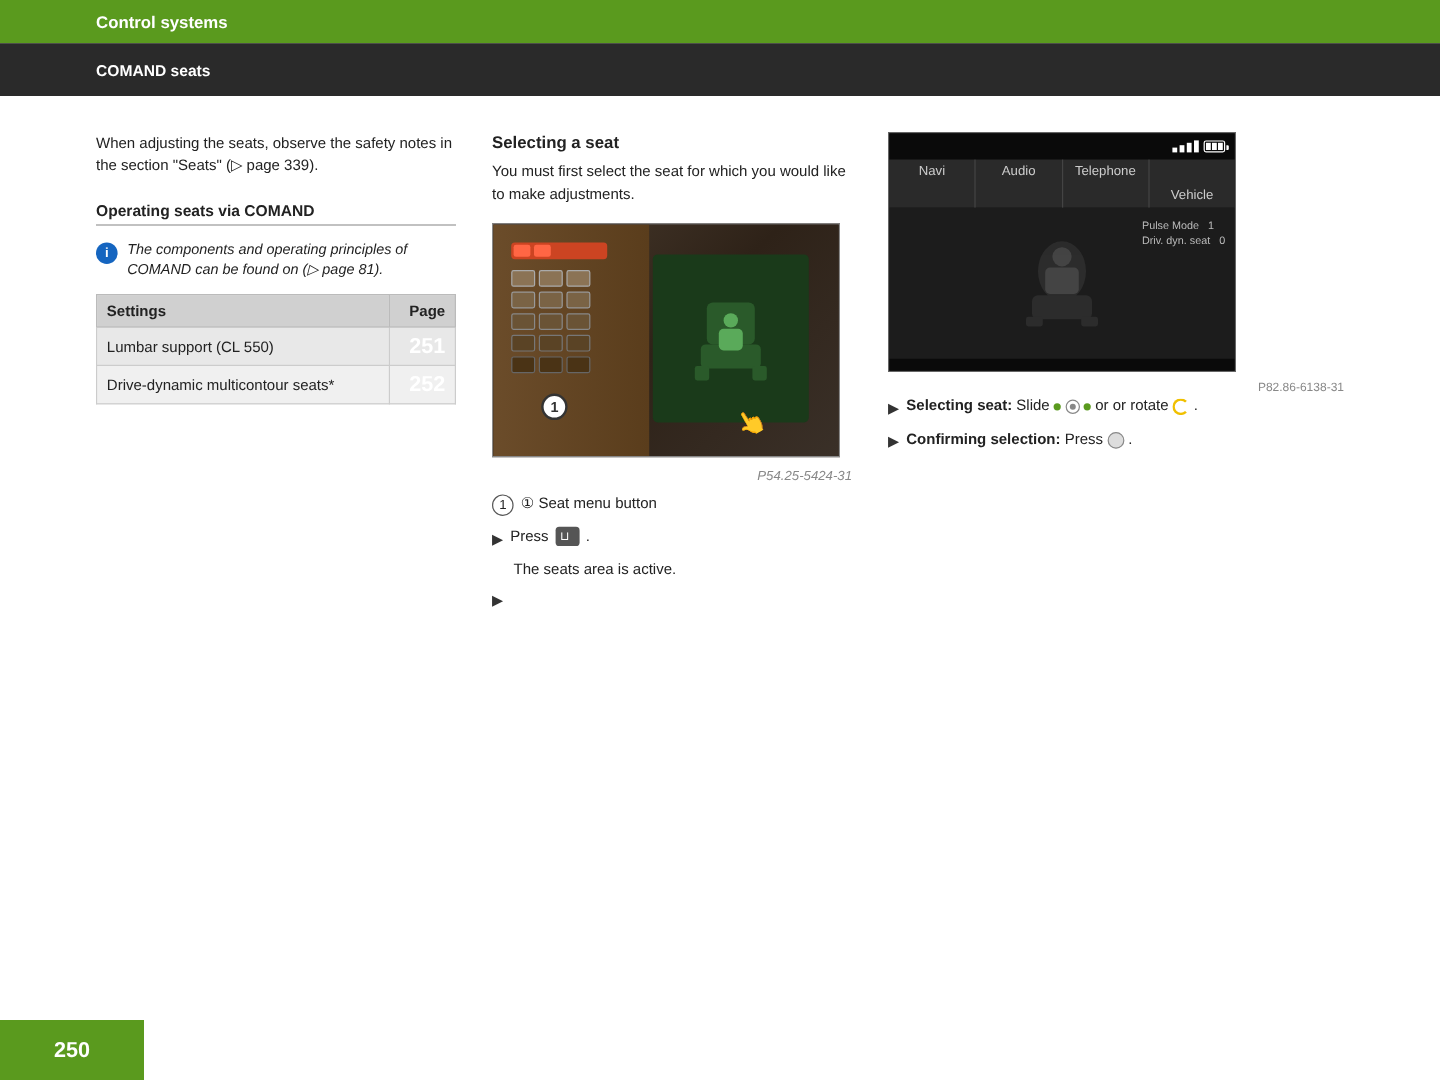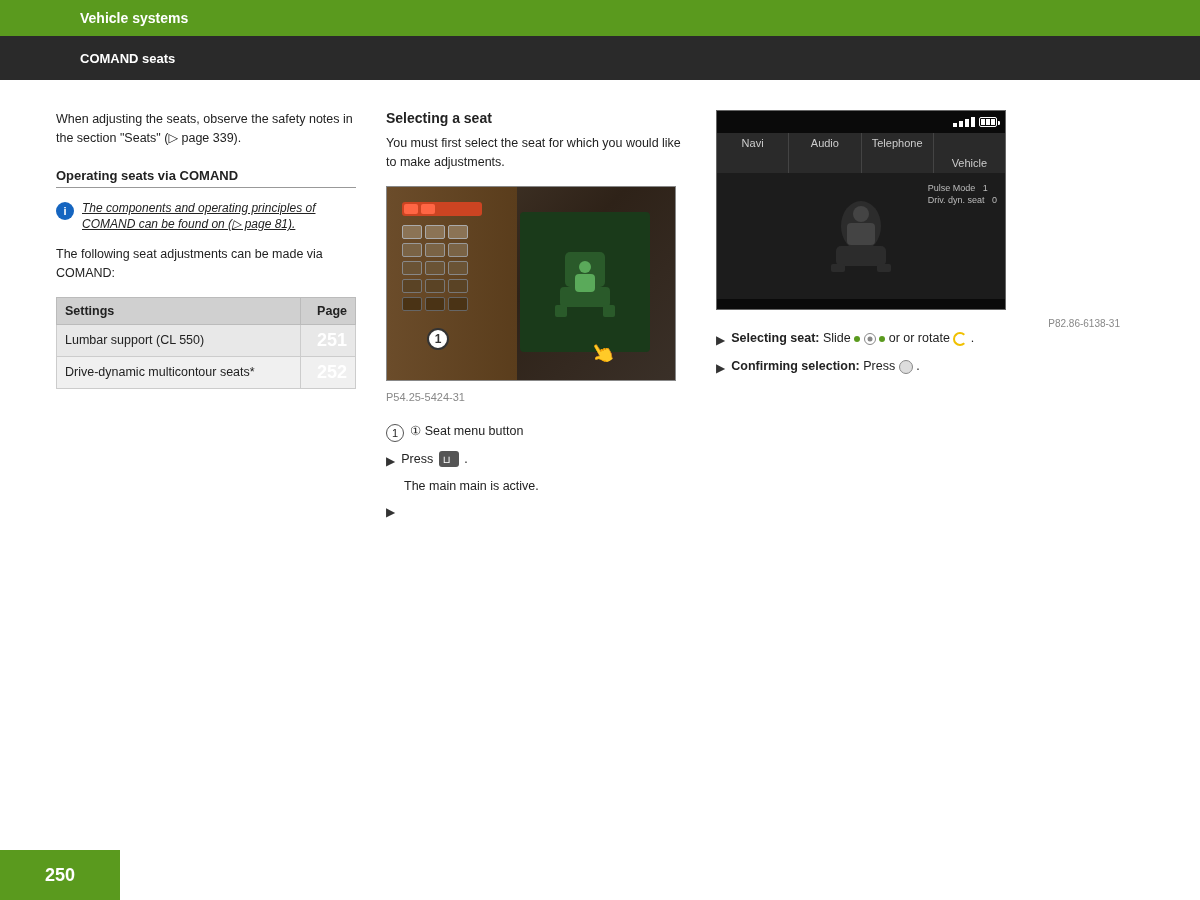--- a/index.html
+++ b/index.html
@@ -32,21 +32,21 @@
     }
     .header-black-bar span {
       color: white;
       font-weight: bold;
       font-size: 13px;
     }
 
     
     .page-content {
       display: flex;
-      padding: 30px 80px 20px 56px;
+      padding: 30px 80px 20px 80px;
       gap: 30px;
       height: calc(900px - 140px);
     }
 
     
     .left-col {
       width: 300px;
       flex-shrink: 0;
     }
 
@@ -82,21 +82,20 @@
       align-items: center;
       justify-content: center;
       flex-shrink: 0;
       margin-top: 2px;
     }
     .info-text {
       font-size: 12px;
       font-style: italic;
       color: #222;
       line-height: 1.4;
-      text-decoration: underline;
     }
 
     .body-text {
       font-size: 12.5px;
       line-height: 1.5;
       margin-bottom: 14px;
       color: #222;
     }
 
     
@@ -171,21 +170,23 @@
       display: flex;
       align-items: center;
       justify-content: center;
       font-size: 12px;
       font-weight: bold;
       color: #333;
     }
     .img-caption {
       font-size: 11px;
       color: #888;
-      margin-bottom: 20px;
+      text-align: right;
+      margin-bottom: 8px;
+      font-style: italic;
     }
 
     .caption-item {
       display: flex;
       align-items: flex-start;
       gap: 6px;
       margin-bottom: 8px;
       font-size: 12.5px;
     }
     .caption-num {
@@ -477,39 +478,38 @@
       font-size: 10px;
       position: absolute;
       top: 1px;
       left: 4px;
     }
   </style>
 </head>
 <body>
 
 <div class="header-green">
-  <span>Vehicle systems</span>
+  <span>Control systems</span>
 </div>
 <div class="header-black-bar">
   <span>COMAND seats</span>
 </div>
 
 <div class="page-content">
 
   <div class="left-col">
     <p class="intro-text">When adjusting the seats, observe the safety notes in the section "Seats" (▷ page 339).</p>
 
     <div class="section-heading">Operating seats via COMAND</div>
 
     <div class="info-box">
       <div class="info-icon">i</div>
       <p class="info-text">The components and operating principles of COMAND can be found on (▷ page 81).</p>
     </div>
 
-    <p class="body-text">The following seat adjustments can be made via COMAND:</p>
 
     <table class="settings-table">
       <thead>
         <tr>
           <th>Settings</th>
           <th class="page-col">Page</th>
         </tr>
       </thead>
       <tbody>
         <tr>
@@ -595,21 +595,21 @@
 
     <div class="bullet-item">
       <span class="bullet-arrow">▶</span>
       <span>
         <span>Press</span>
         <span class="press-btn-icon"></span>
         <span>.</span>
       </span>
     </div>
     <div style="margin-left:18px;margin-bottom:8px;">
-      <span style="font-size:12.5px;">The main main is active.</span>
+      <span style="font-size:12.5px;">The seats area is active.</span>
     </div>
 
     <div class="bullet-item">
       <span class="bullet-arrow">▶</span>
     </div>
   </div>
 
   <div class="right-col">
 
     <div class="screen-illus">

